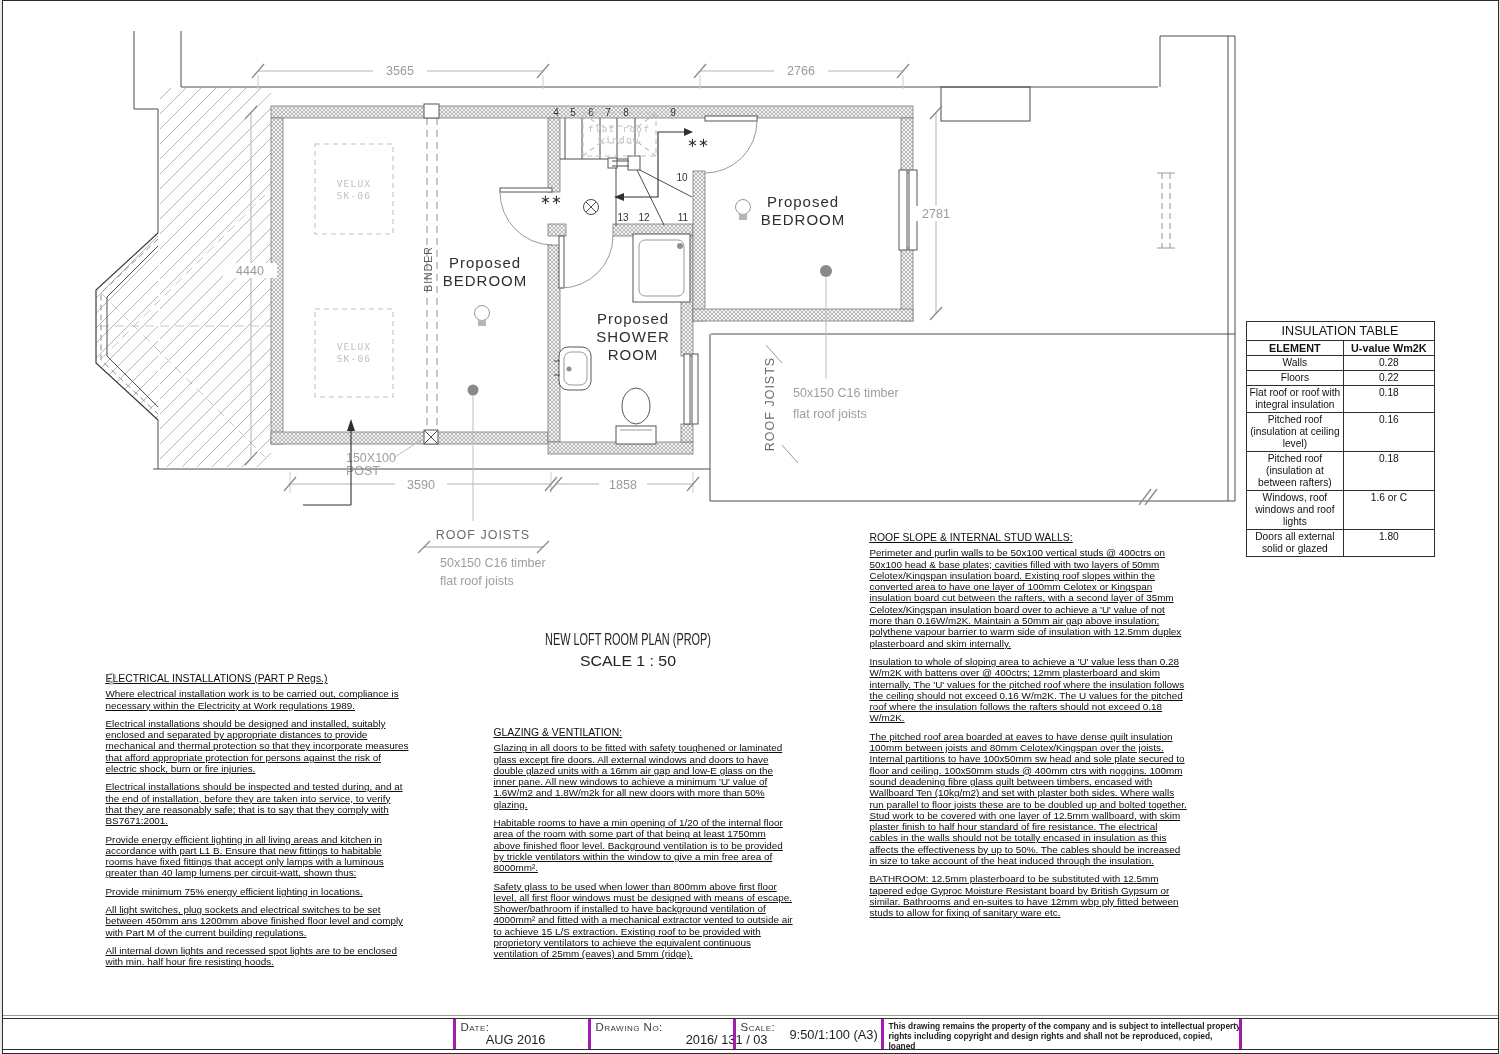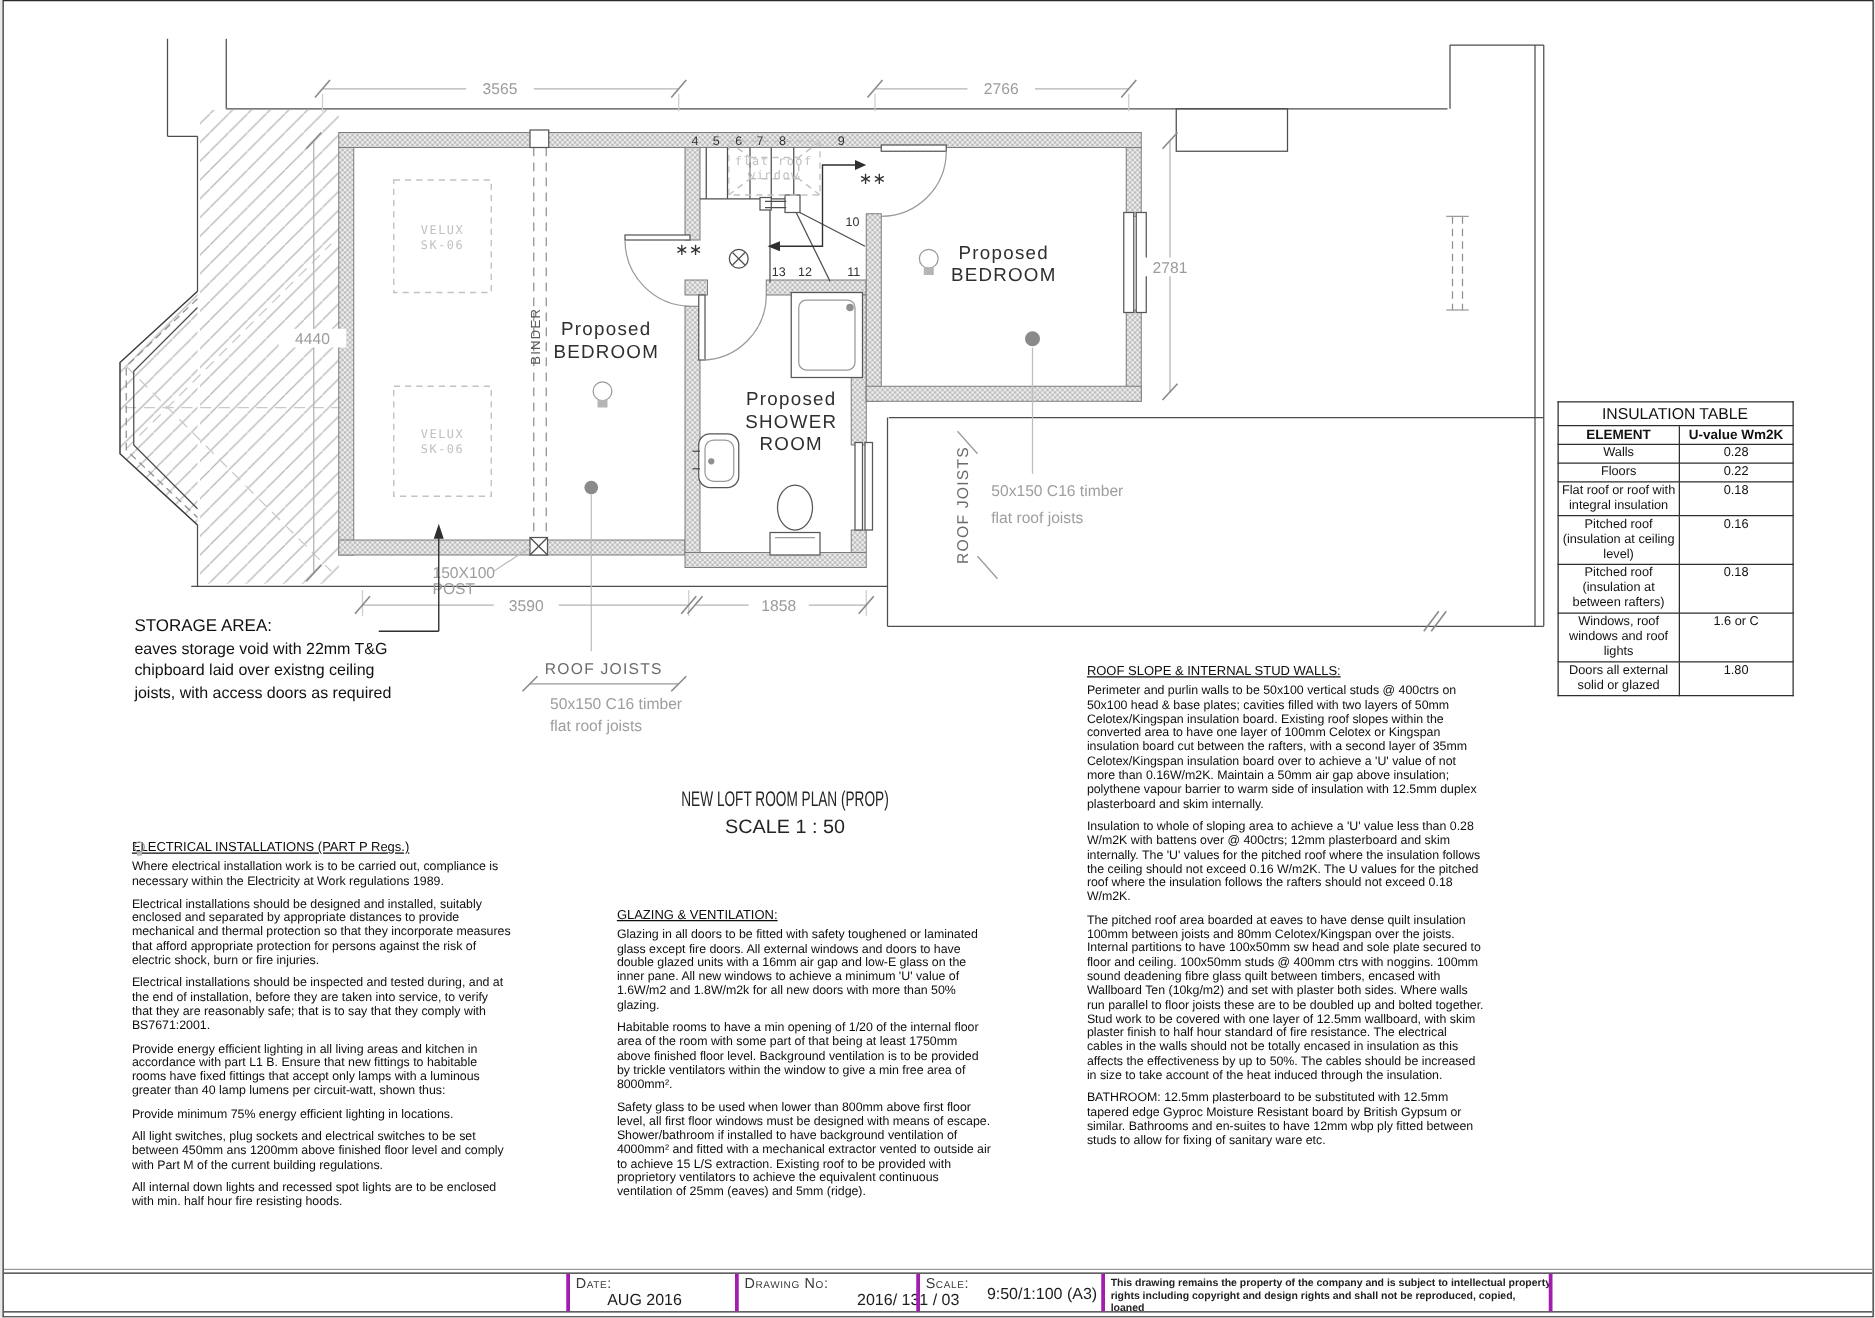--- a/index.html
+++ b/index.html
@@ -27,21 +27,21 @@
   .ltxt{font-size:9.5px;fill:#c0c0c0;letter-spacing:1.2px;font-family:"DejaVu Sans Mono",monospace;}
   .ldash{stroke:#c2c2c2;stroke-width:1.1;fill:none;stroke-dasharray:5 4;}
   .bindash{stroke:#8f8f8f;stroke-width:1;fill:none;stroke-dasharray:7 5;}
   .graynote{font-size:12.5px;fill:#9e9e9e;}
   .rjlabel{font-size:12.5px;fill:#6b6b6b;letter-spacing:1px;}
   .leader{stroke:#bdbdbd;stroke-width:1;}
   .arrowln{stroke:#2f2f2f;stroke-width:1.1;fill:none;}
   .titletxt{font-size:17px;fill:#242424;}
   .titletxt2{font-size:15.5px;fill:#242424;}
 
-  .pnote{position:absolute;font-size:9.9px;line-height:11.3px;color:#0e0e0e;}
+  .pnote{position:absolute;font-size:9.9px;line-height:11.3px;color:#0e0e0e;text-decoration:underline;}
   .pnote h4{margin:0 0 4px 0;font-size:10.4px;font-weight:normal;text-decoration:underline;}
   .pnote p{margin:0 0 7px 0;}
   .storage{position:absolute;left:105px;top:492px;width:250px;}
   .storage .st-title{font-size:13.6px;margin-bottom:2px;}
   .storage .st-body{font-size:12.8px;line-height:17.3px;white-space:pre-line;}
 
   .ins-wrap{position:absolute;left:1243px;top:320px;width:189px;}
   table.ins{border-collapse:collapse;width:100%;}
   table.ins th,table.ins td{border:1px solid #2e2e2e;text-align:center;vertical-align:top;padding:1px 2px;}
   table.ins .t{font-size:12.6px;font-weight:normal;padding:2px;}
@@ -323,26 +323,20 @@
       <text class="graynote" x="790" y="417">flat roof joists</text>
     </g>
   </g>
 
   <g>
     <text class="titletxt" x="625" y="644" text-anchor="middle" textLength="166" lengthAdjust="spacingAndGlyphs">NEW LOFT ROOM PLAN (PROP)</text>
     <text class="titletxt2" x="625" y="665" text-anchor="middle" textLength="96" lengthAdjust="spacingAndGlyphs">SCALE 1 : 50</text>
   </g>
 </svg>
 
-<div class="storage">
-  <div class="st-title">STORAGE AREA:</div>
-  <div class="st-body">eaves storage void with 22mm T&amp;G
-chipboard laid over existng ceiling
-joists, with access doors as required</div>
-</div>
 
 <div class="ins-wrap">
   <table class="ins">
     <tbody>
           <tr>
             <th class="t" colspan="2">INSULATION TABLE</th>
           </tr>
     <tr>
       <th class="h">ELEMENT</th>
       <th class="h">U-value Wm2K</th>

